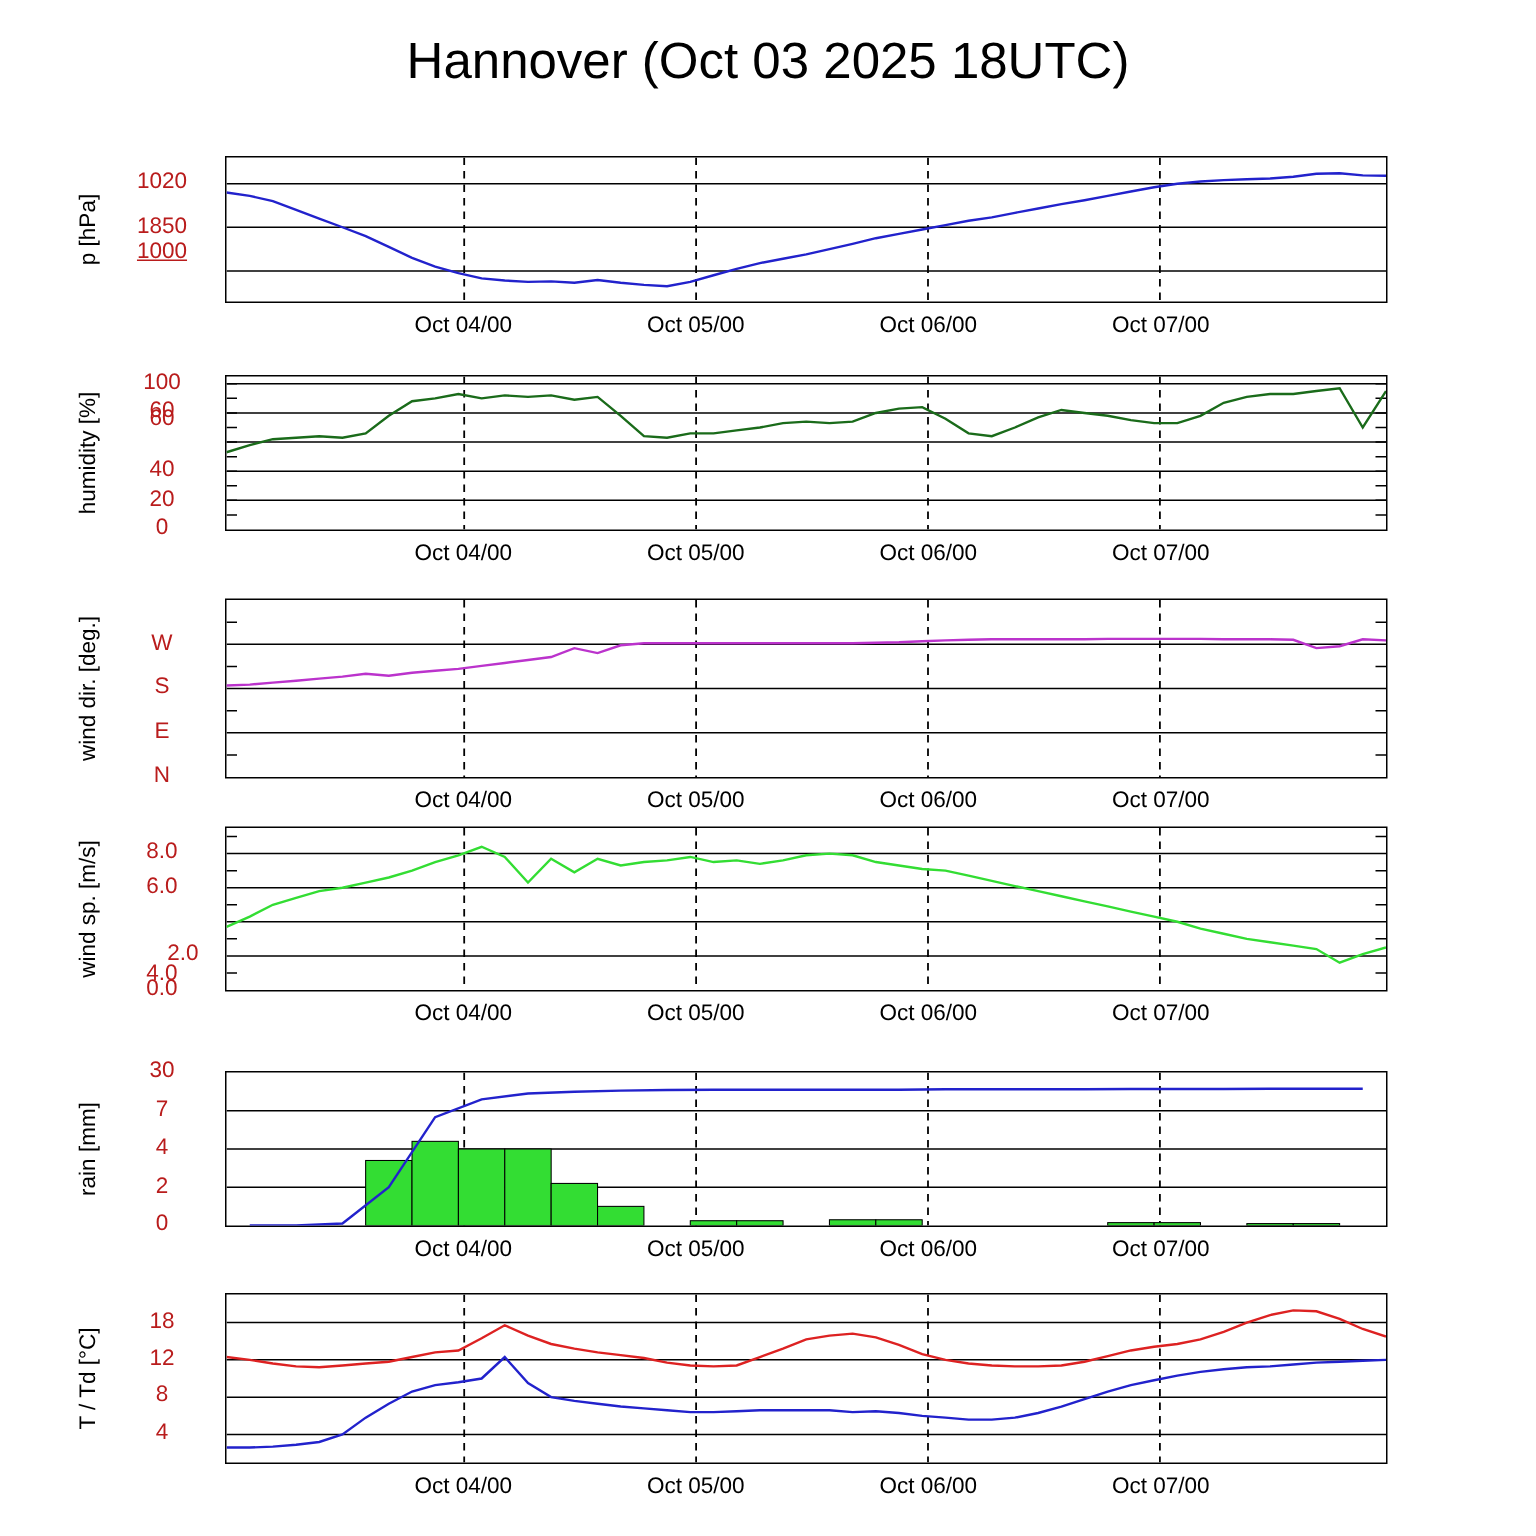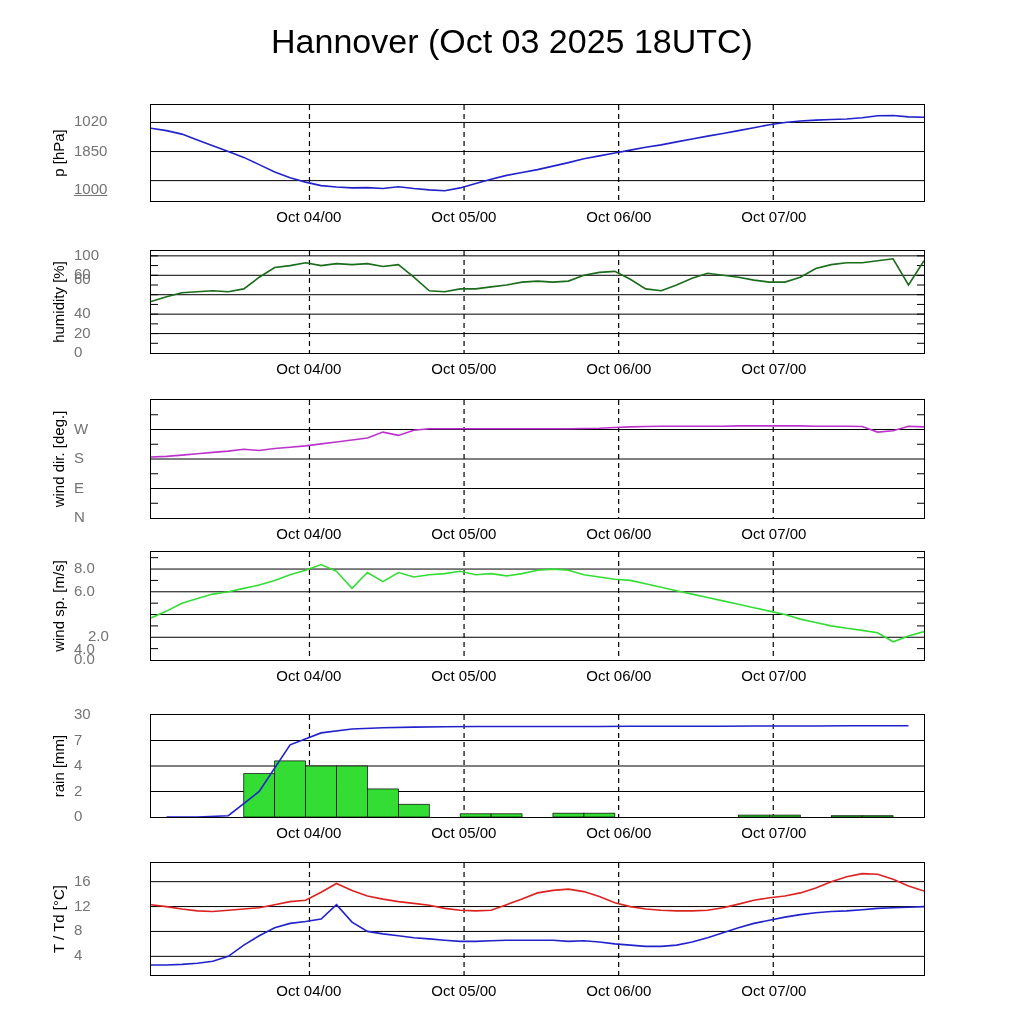--- a/index.html
+++ b/index.html
@@ -12,21 +12,21 @@
   .plotbox{
     position:absolute;border:1px solid #000;box-sizing:border-box;background:#fff;
   }
   .ylabel{
     position:absolute;
     transform-origin:0 0;
     transform:rotate(-90deg);
     font-size:15px;color:#000;white-space:nowrap;
   }
   .ytick{
-    position:absolute;font-size:15px;color:#737373;text-align:left;white-space:nowrap;
+    position:absolute;font-size:15px;color:#b91c1c;text-align:center;white-space:nowrap;
   }
   .xtick{
     position:absolute;font-size:15px;color:#000;text-align:center;white-space:nowrap;
   }
   svg{display:block;}
   .gl{stroke:#000;stroke-width:1;}
   .vdash{stroke:#000;stroke-width:1.2;stroke-dasharray:5 4;}
   .series{fill:none;stroke-width:1.6;}
 </style>
 </head>
@@ -40,21 +40,21 @@
           <line x1="0" y1="75.63636363636364" x2="773" y2="75.63636363636364" class="gl"></line>
           <line x1="0" y1="46.54545454545455" x2="773" y2="46.54545454545455" class="gl"></line>
           <line x1="0" y1="17.454545454545453" x2="773" y2="17.454545454545453" class="gl"></line>
           <line x1="158.465" y1="0" x2="158.465" y2="96" class="vdash"></line>
           <line x1="313.065" y1="0" x2="313.065" y2="96" class="vdash"></line>
           <line x1="467.66499999999996" y1="0" x2="467.66499999999996" y2="96" class="vdash"></line>
           <line x1="622.265" y1="0" x2="622.265" y2="96" class="vdash"></line>
           <path d="M0.0 23.3 L15.5 25.6 L30.9 29.1 L46.4 34.9 L61.8 40.7 L77.3 46.5 L92.8 52.4 L108.2 59.6 L123.7 66.9 L139.1 72.7 L154.6 77.1 L170.1 80.6 L185.5 82.0 L201.0 82.9 L216.4 82.6 L231.9 83.5 L247.4 81.7 L262.8 83.5 L278.3 84.9 L293.7 85.8 L309.2 82.9 L324.7 78.5 L340.1 74.2 L355.6 70.4 L371.0 67.5 L386.5 64.6 L402.0 61.1 L417.4 57.6 L432.9 53.8 L448.3 50.9 L463.8 48.0 L479.3 45.1 L494.7 42.2 L510.2 39.9 L525.6 36.9 L541.1 34.0 L556.6 31.1 L572.0 28.5 L587.5 25.6 L602.9 22.7 L618.4 19.8 L633.9 17.5 L649.3 16.0 L664.8 15.1 L680.2 14.5 L695.7 14.0 L711.2 12.8 L726.6 10.8 L742.1 10.5 L757.5 11.9 L773.0 12.2" class="series" stroke="#2222cc"></path>
         </svg>
       </div>
-      <div class="ytick" style="left: 74px; top: 180px; width: 68px; text-decoration: underline;">1000</div>
+      <div class="ytick" style="left: 74px; top: 159px; width: 68px; text-decoration: underline;">1000</div>
       <div class="ytick" style="left: 74px; top: 141.545px; width: 68px;">1850</div>
       <div class="ytick" style="left: 74px; top: 112.455px; width: 68px;">1020</div>
       <div class="ylabel" style="left: 50px; top: 153px; transform: rotate(-90deg) translate(-50%, 0px);">p [hPa]</div>
       <div class="xtick" style="left: 253.875px; top: 208px; width: 110px;">Oct 04/00</div>
       <div class="xtick" style="left: 408.875px; top: 208px; width: 110px;">Oct 05/00</div>
       <div class="xtick" style="left: 563.875px; top: 208px; width: 110px;">Oct 06/00</div>
       <div class="xtick" style="left: 718.875px; top: 208px; width: 110px;">Oct 07/00</div>
       <div class="plotbox" style="left: 150px; top: 250px; width: 775px; height: 104px;">
         <svg width="773" height="102">
           <line x1="0" y1="82.57142857142857" x2="773" y2="82.57142857142857" class="gl"></line>
@@ -208,20 +208,20 @@
           <line x1="313.065" y1="0" x2="313.065" y2="112" class="vdash"></line>
           <line x1="467.66499999999996" y1="0" x2="467.66499999999996" y2="112" class="vdash"></line>
           <line x1="622.265" y1="0" x2="622.265" y2="112" class="vdash"></line>
           <path d="M0.0 41.7 L15.5 43.6 L30.9 46.0 L46.4 47.9 L61.8 48.5 L77.3 47.3 L92.8 46.0 L108.2 44.8 L123.7 41.7 L139.1 38.6 L154.6 37.3 L170.1 29.2 L185.5 20.5 L201.0 27.4 L216.4 33.0 L231.9 36.1 L247.4 38.6 L262.8 40.4 L278.3 42.3 L293.7 45.4 L309.2 47.3 L324.7 47.9 L340.1 47.3 L355.6 41.7 L371.0 36.1 L386.5 29.9 L402.0 27.4 L417.4 26.1 L432.9 28.6 L448.3 33.6 L463.8 39.8 L479.3 43.6 L494.7 46.0 L510.2 47.3 L525.6 47.9 L541.1 47.9 L556.6 47.3 L572.0 44.8 L587.5 41.1 L602.9 37.3 L618.4 34.8 L633.9 33.0 L649.3 29.9 L664.8 24.9 L680.2 18.7 L695.7 13.7 L711.2 10.6 L726.6 11.2 L742.1 16.2 L757.5 23.0 L773.0 28.0" class="series" stroke="#dd2222"></path>
           <path d="M0.0 102.0 L15.5 102.0 L30.9 101.4 L46.4 100.2 L61.8 98.3 L77.3 93.3 L92.8 82.1 L108.2 72.8 L123.7 64.7 L139.1 60.4 L154.6 58.5 L170.1 56.0 L185.5 41.7 L201.0 59.1 L216.4 68.4 L231.9 70.9 L247.4 72.8 L262.8 74.7 L278.3 75.9 L293.7 77.2 L309.2 78.4 L324.7 78.4 L340.1 77.8 L355.6 77.2 L371.0 77.2 L386.5 77.2 L402.0 77.2 L417.4 78.4 L432.9 77.8 L448.3 79.0 L463.8 80.9 L479.3 82.1 L494.7 83.4 L510.2 83.4 L525.6 82.1 L541.1 79.0 L556.6 74.7 L572.0 69.7 L587.5 64.7 L602.9 60.4 L618.4 57.2 L633.9 54.1 L649.3 51.6 L664.8 49.8 L680.2 48.5 L695.7 47.9 L711.2 46.7 L726.6 45.4 L742.1 44.8 L757.5 44.2 L773.0 43.6" class="series" stroke="#2222cc"></path>
         </svg>
       </div>
       <div class="ytick" style="left: 74px; top: 946.333px; width: 68px;">4</div>
       <div class="ytick" style="left: 74px; top: 921.444px; width: 68px;">8</div>
       <div class="ytick" style="left: 74px; top: 896.556px; width: 68px;">12</div>
-      <div class="ytick" style="left: 74px; top: 871.667px; width: 68px;">16</div>
+      <div class="ytick" style="left: 74px; top: 871.667px; width: 68px;">18</div>
       <div class="ylabel" style="left: 50px; top: 919px; transform: rotate(-90deg) translate(-50%, 0px);">T / Td [°C]</div>
       <div class="xtick" style="left: 253.875px; top: 982px; width: 110px;">Oct 04/00</div>
       <div class="xtick" style="left: 408.875px; top: 982px; width: 110px;">Oct 05/00</div>
       <div class="xtick" style="left: 563.875px; top: 982px; width: 110px;">Oct 06/00</div>
       <div class="xtick" style="left: 718.875px; top: 982px; width: 110px;">Oct 07/00</div>
     </div>
 </div>
 
 </body></html>

